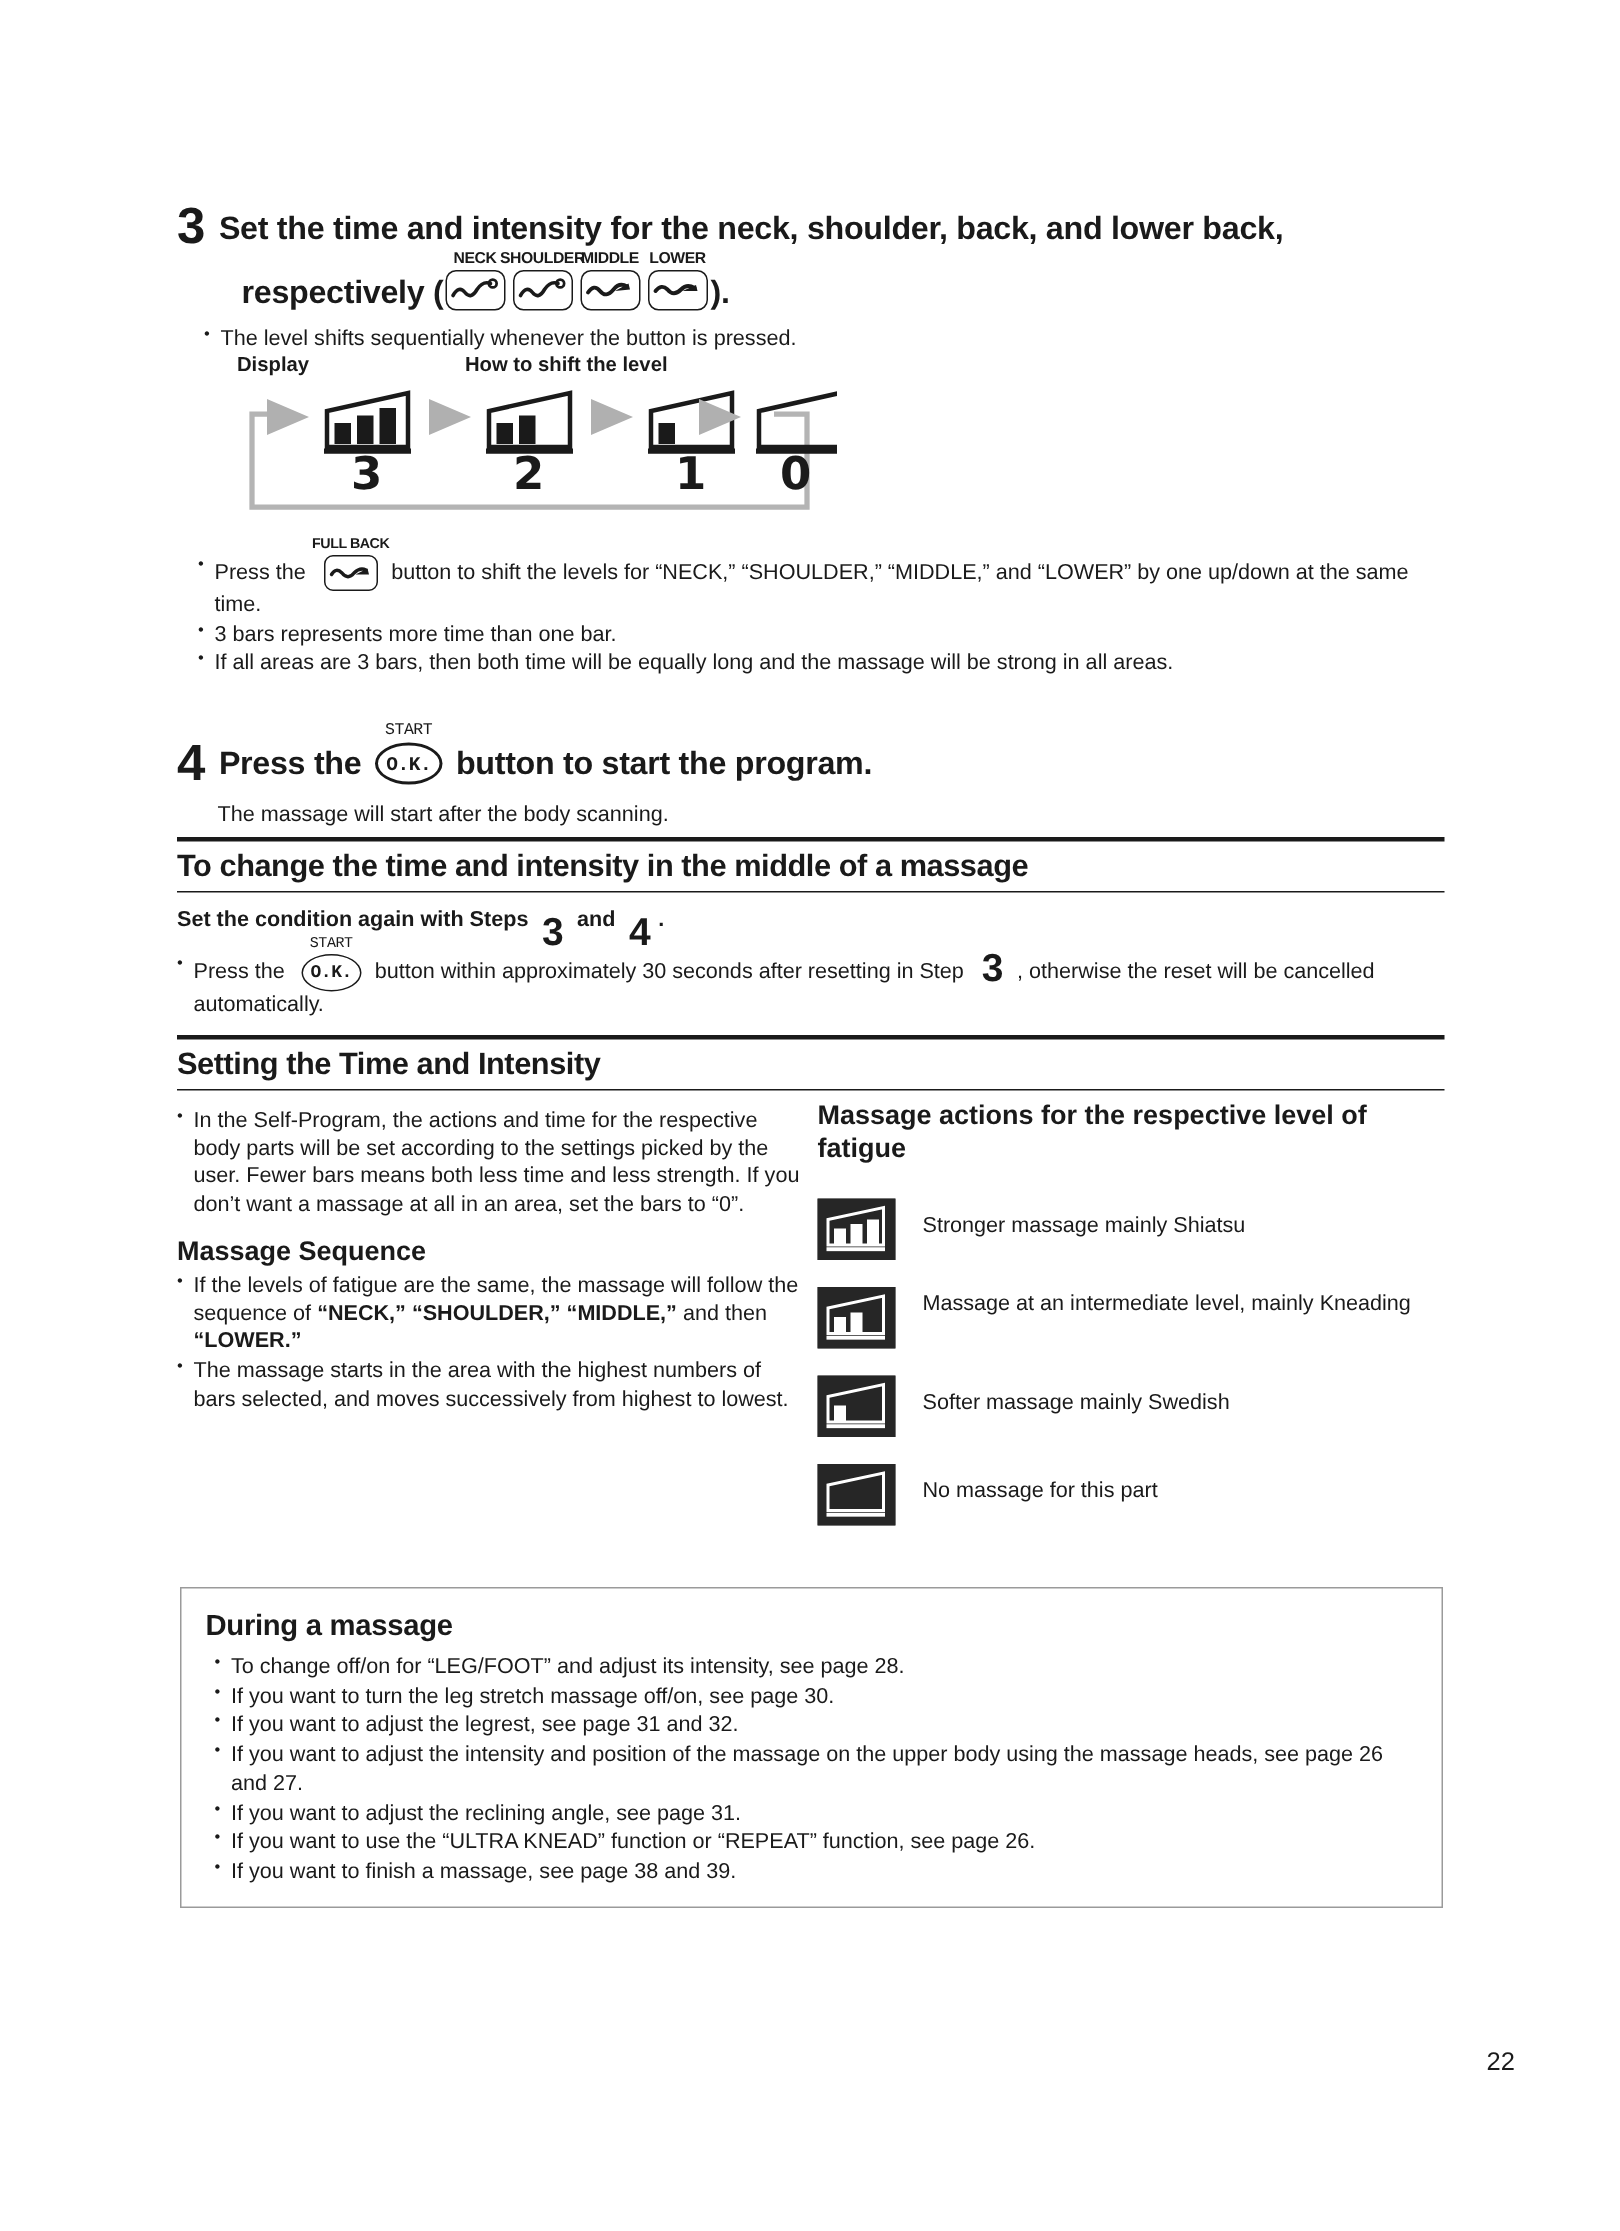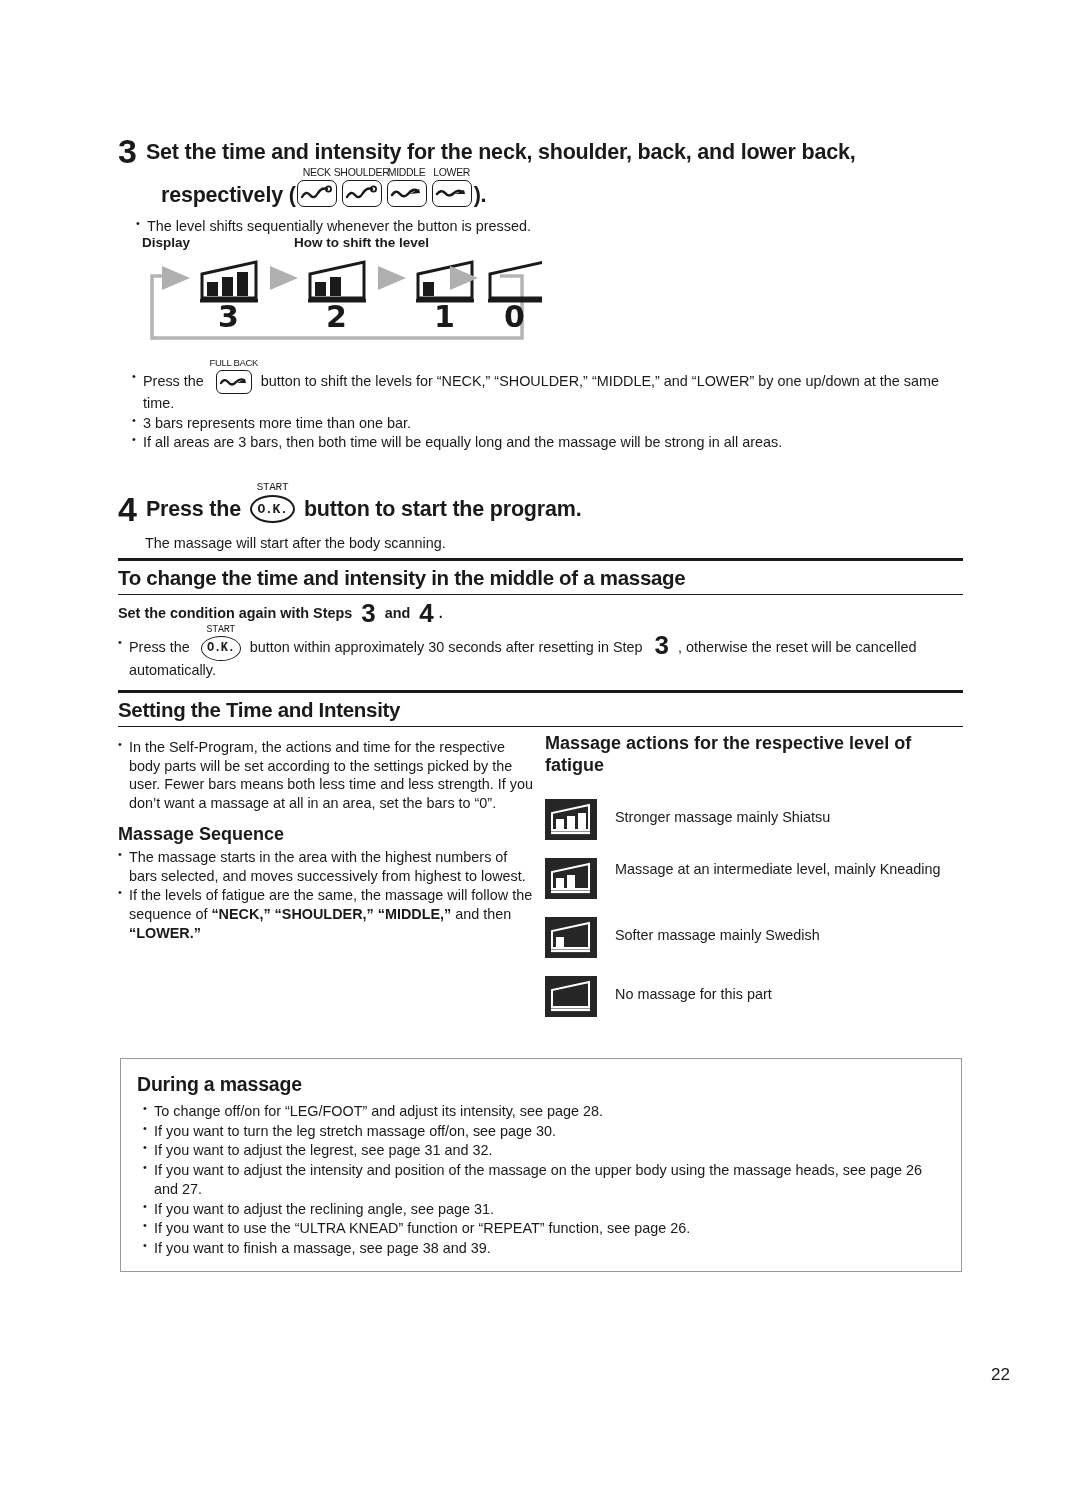--- a/index.html
+++ b/index.html
@@ -45,21 +45,21 @@
     display: inline-block;
     position: relative;
     vertical-align: middle;
   }
   .keybtn .cap {
     position: absolute;
     left: 50%;
     transform: translateX(-50%);
     top: -14px;
     font-size: 10.5px;
-    font-weight: normal;
+    font-weight: bold;
     white-space: nowrap;
     letter-spacing: -0.3px;
     font-family: "Liberation Sans", sans-serif;
   }
   .keybtn .box {
     width: 40px;
     height: 27px;
     border: 1.6px solid #1a1a1a;
     border-radius: 7px;
     box-sizing: border-box;
@@ -136,21 +136,21 @@
     margin: 0;
     padding: 5px 0 4px 0;
     font-size: 20.5px;
     font-weight: bold;
     letter-spacing: -0.3px;
   }
 
   
   #level-diagram {
     position: absolute;
-    left: 142px;
+    left: 158px;
     top: 250px;
     width: 400px;
     height: 95px;
   }
   .dg-label {
     position: absolute;
     font-size: 13.5px;
     font-weight: bold;
   }
   .dg-num {
@@ -366,21 +366,21 @@
     <div style="margin-left:27px; margin-top:9px; font-size:14.4px;">The massage will start after the body scanning.</div>
   </div>
 
   <div class="sec" style="top:558px;">
     <div class="rule-top"></div>
     <h2>To change the time and intensity in the middle of a massage</h2>
     <div class="rule-bot"></div>
   </div>
 
   <div style="position:absolute; left:118px; top:605px; width:848px;">
-    <div style="font-size:14.4px; font-weight:bold; display:flex; align-items:center;">
+    <div style="font-size:14.4px; font-weight:bold; display:flex; align-items:flex-end;">
       <span>Set the condition again with Steps</span>
       <span class="inline-num" style="margin:0 3px 0 7px;">3</span>
       <span style="margin:0 4px;">and</span>
       <span class="inline-num" style="margin:0 3px;">4</span>
       <span>.</span>
     </div>
 
     <div class="bl" style="margin-top:15px;">
       <div class="row">
         <span>Press the</span>
@@ -400,24 +400,24 @@
     <h2>Setting the Time and Intensity</h2>
     <div class="rule-bot"></div>
   </div>
 
   <div class="col-left">
     <div class="bl">
       <div class="row">In the Self-Program, the actions and time for the respective body parts will be set according to the settings picked by the user. Fewer bars means both less time and less strength.  If you don’t want a massage at all in an area, set the bars to “0”.</div>
     </div>
     <h3 class="subhead" style="margin-top:11px; font-size:18px;">Massage Sequence</h3>
     <div class="bl">
-      <div class="row">The massage starts in the area with the highest numbers of bars selected, and moves successively from highest to lowest.</div>
       <div class="row">
         <span>If the levels of fatigue are the same, the massage will follow the sequence of </span><span class="nb">“NECK,” “SHOULDER,” “MIDDLE,”</span><span> and then </span><span class="nb">“LOWER.”</span>
       </div>
+      <div class="row">The massage starts in the area with the highest numbers of bars selected, and moves successively from highest to lowest.</div>
     </div>
   </div>
 
   <div class="col-right">
     <h3 class="subhead" style="font-size:18px; width:405px;">Massage actions for the respective level of fatigue</h3>
 
     <div class="legend-row" style="margin-top:22px;">
       <span class="legend-ico">
         <svg width="52" height="41" viewBox="0 0 52 41">
           <rect width="52" height="41" fill="#262626"></rect>

